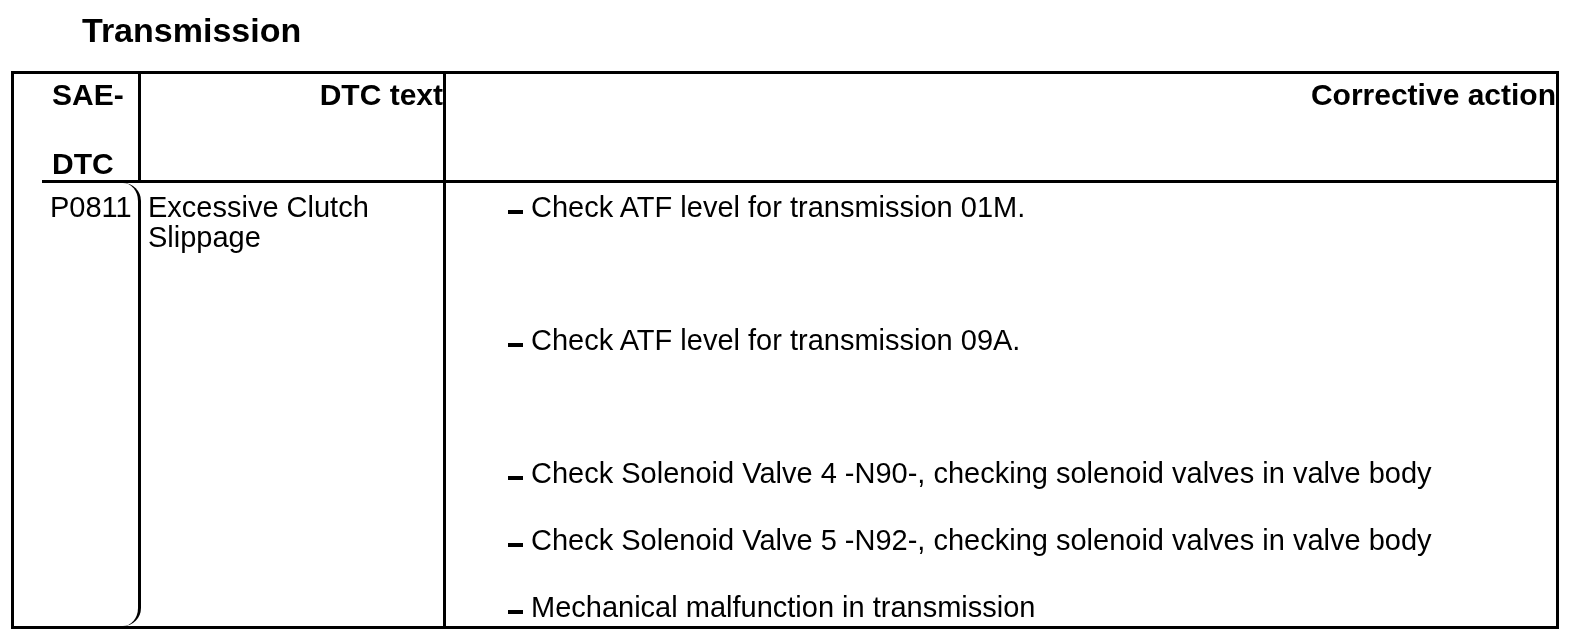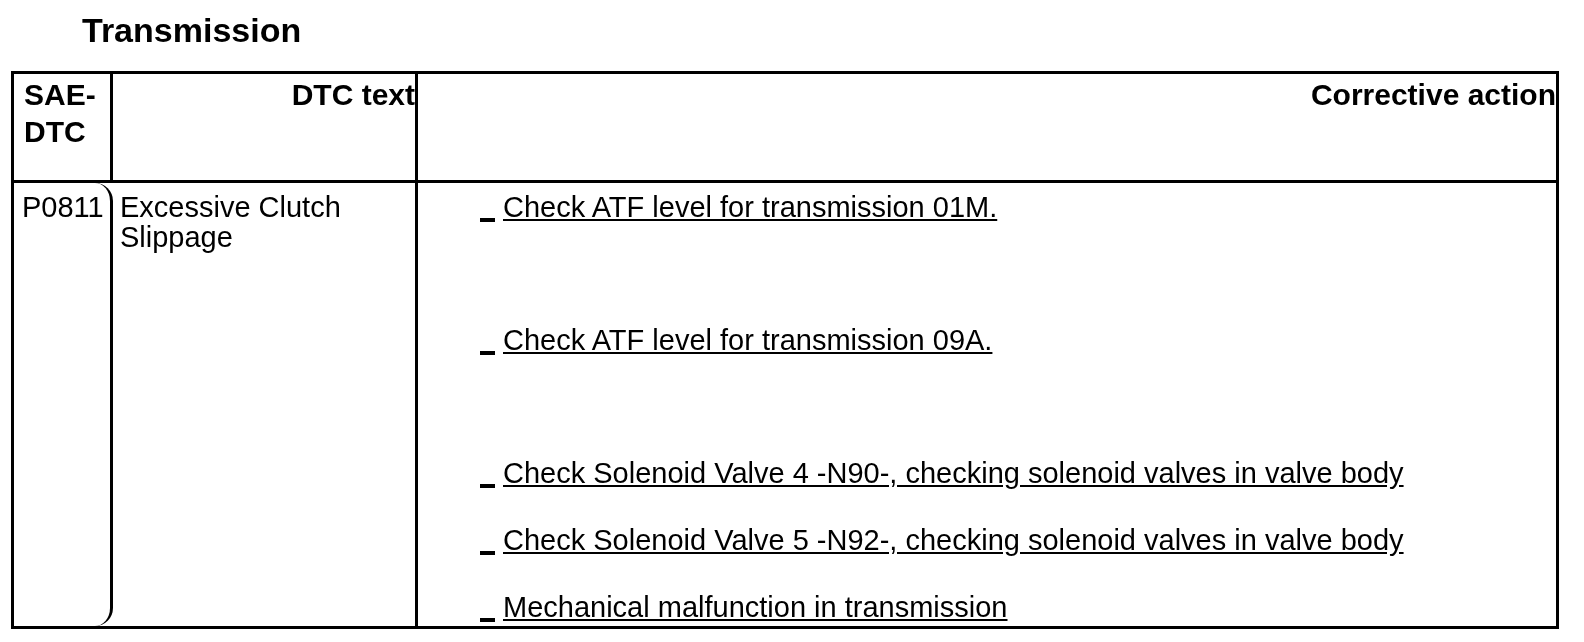--- a/index.html
+++ b/index.html
@@ -28,55 +28,55 @@
     line-height: 1.15;
     white-space: nowrap;
   }
   .dtc-table {
     position: absolute;
     left: 11px;
     top: 71px;
     width: 1548px;
     border: 3px solid #000000;
     background: #ffffff;
+    padding-left: 28px;
   }
   .trow {
     display: grid;
     grid-template-columns: 99px 305px 1fr;
   }
   .thead { border-bottom: 3px solid #000000; }
   .cell {
     border-right: 3px solid #000000;
     overflow: hidden;
   }
   .cell.last { border-right: none; }
   .th {
     font-weight: bold;
     font-size: 30px;
     line-height: 30px;
     height: 106px;
     padding-top: 6px;
   }
   .th.c1 { padding-left: 10px; }
   .th.c2, .th.c3 { text-align: right; }
-  .hline2 { margin-top: 7px; }
+  .hline2 { margin-top: 39px; }
   .td {
     font-size: 29px;
     line-height: 30px;
     height: 443px;
     padding-top: 9px;
   }
   .td.c1 { padding-left: 8px; border-radius: 18px; }
   .td.c2 { padding-left: 7px; padding-right: 14px; }
   .td.c3 { padding-left: 62px; padding-right: 40px; }
   .action {
     display: flex;
-    align-items: flex-end;
+    align-items: center;
     margin-bottom: 37px;
-    text-decoration: underline;
   }
   .action.gap-large { margin-bottom: 103px; }
   .action.gap-none { margin-bottom: 4px; }
   .dash {
     flex: 0 0 auto;
     width: 15px;
     height: 4px;
     background: #000000;
     margin-top: 10px;
     margin-right: 8px;

